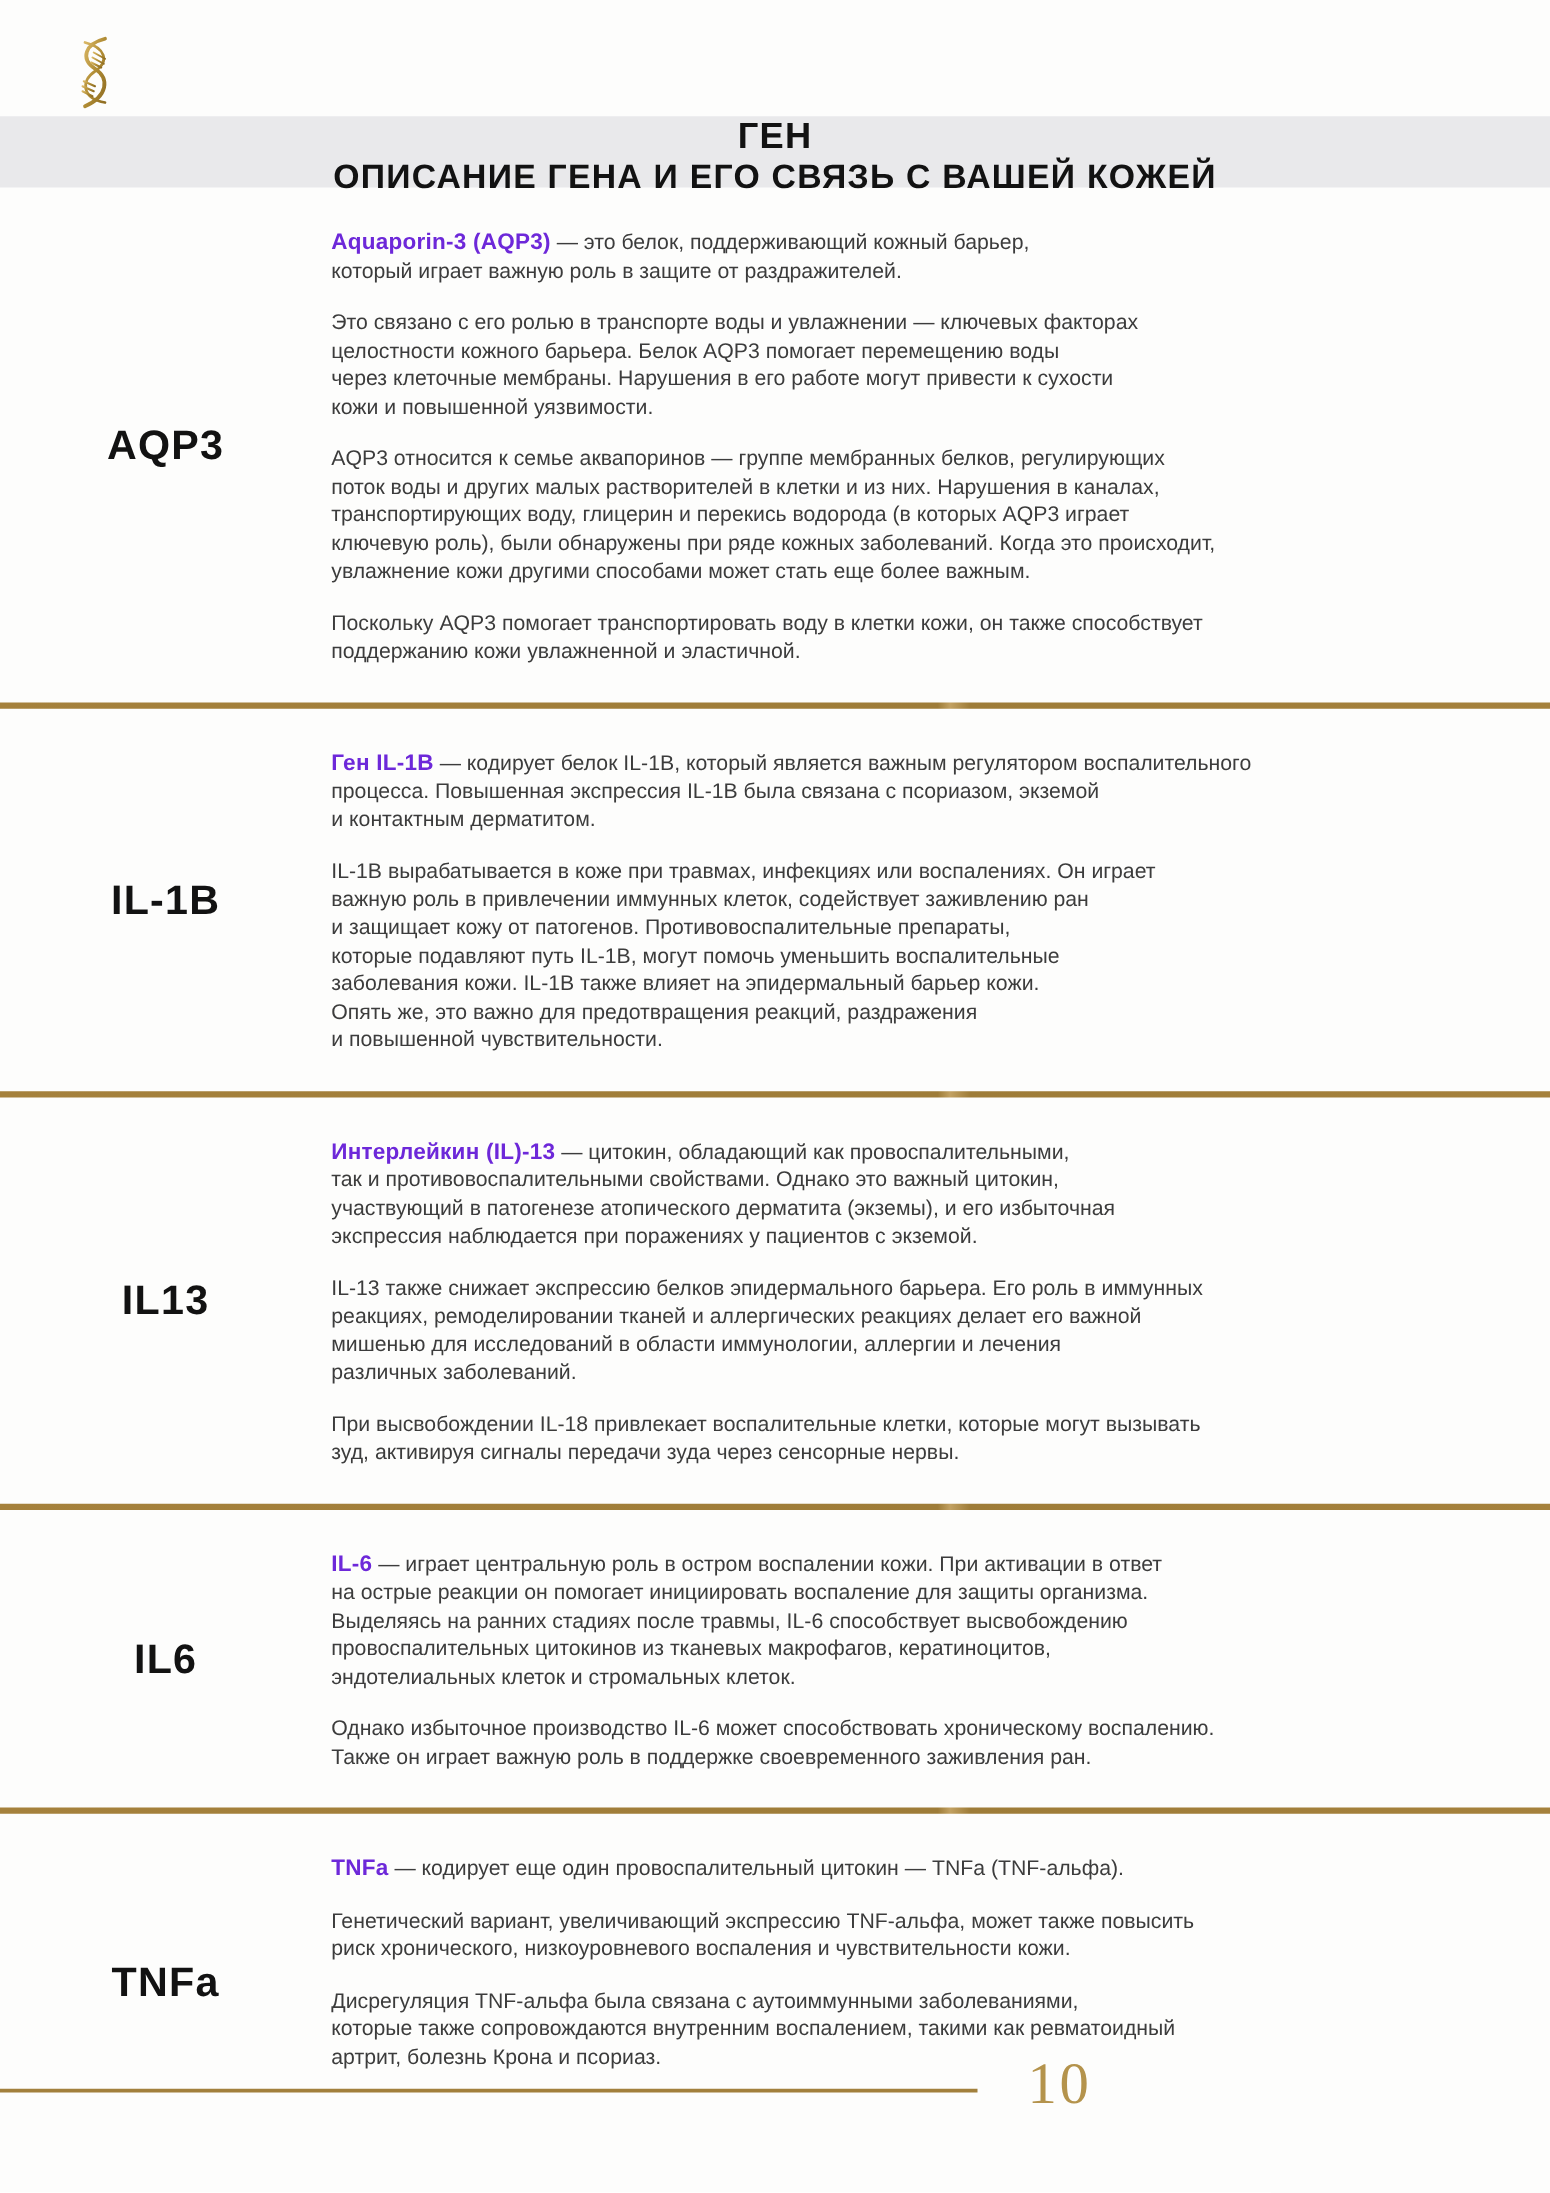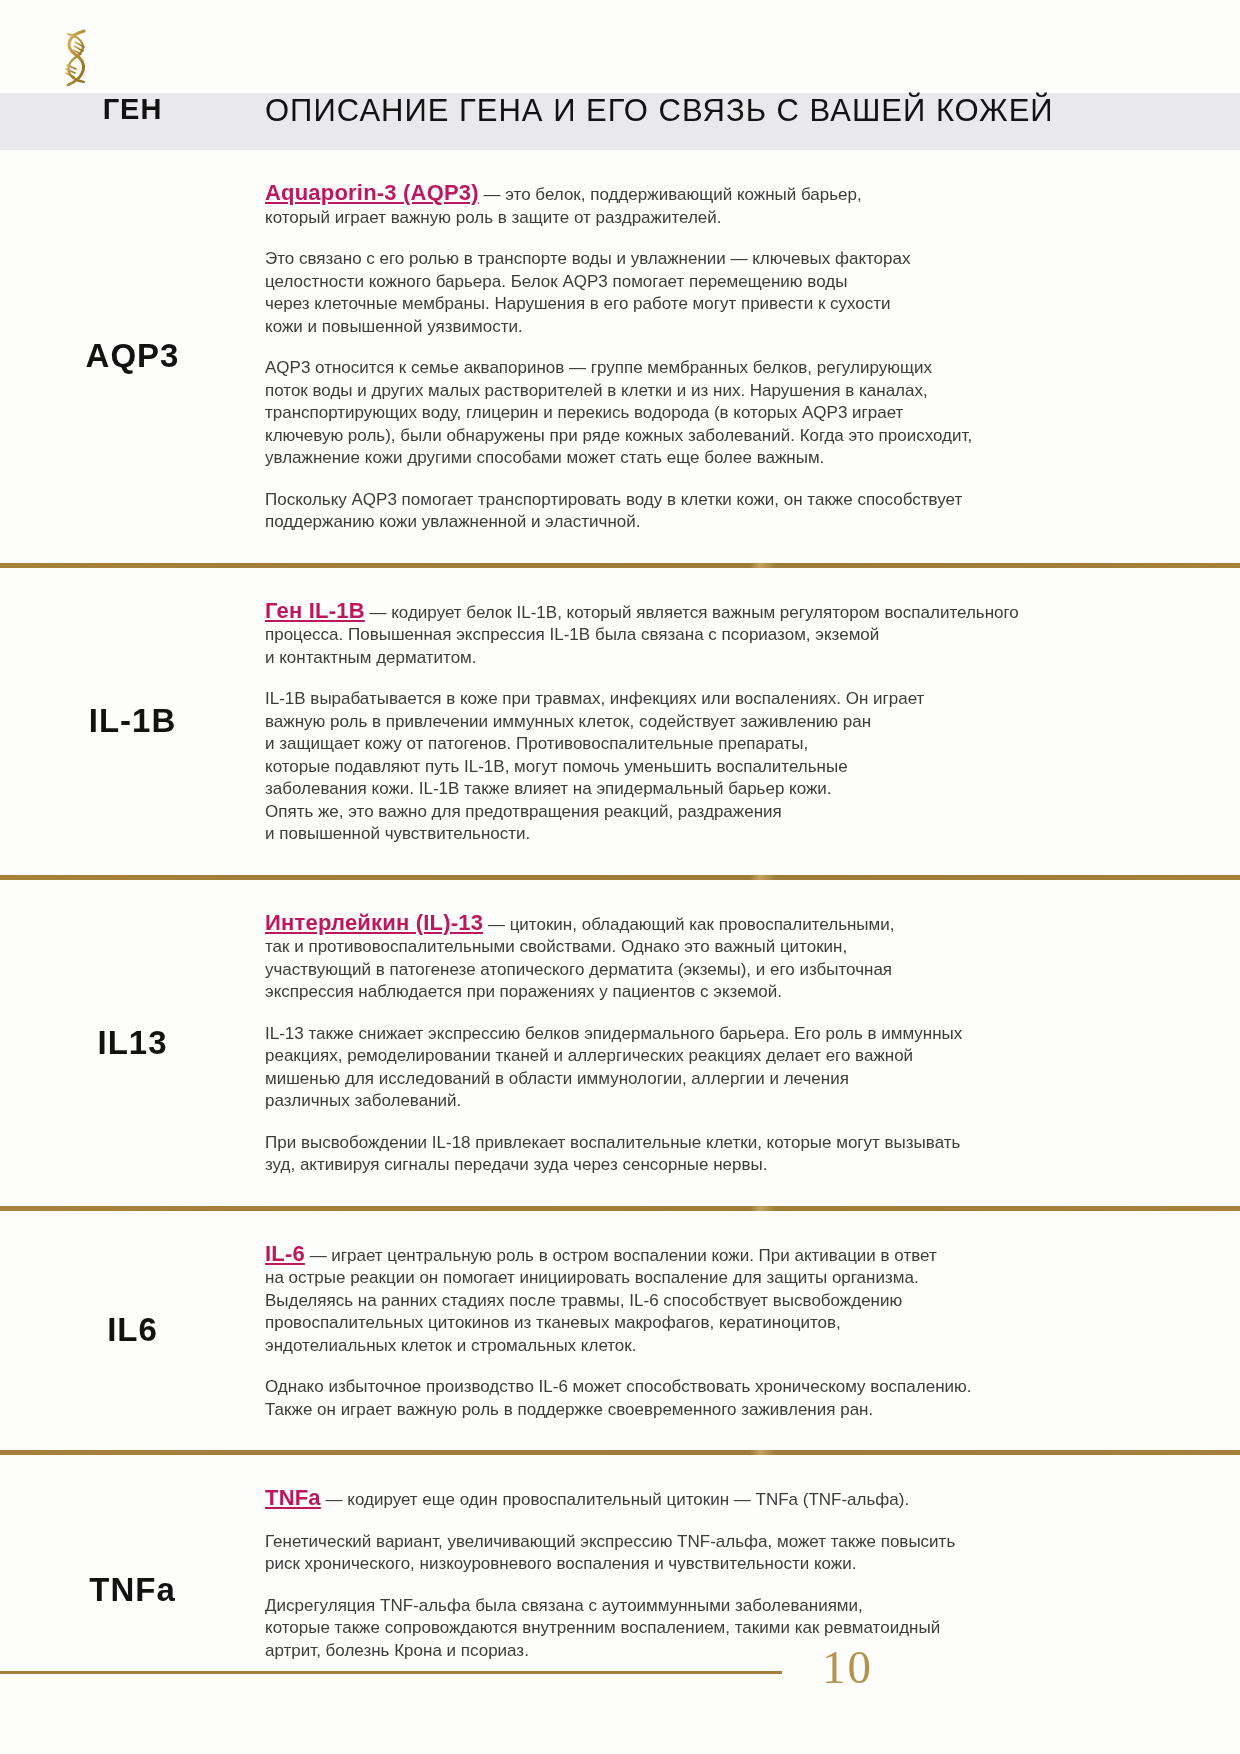--- a/index.html
+++ b/index.html
@@ -17,48 +17,48 @@
     position:relative;
     width:1240px;height:1754px;
     background:var(--page-background);
     overflow:hidden;
   }
   
   .top-band{position:relative;height:93px;}
   .logo{position:absolute;left:55px;top:28px;width:40px;height:60px;}
   
   .header-bar{
-    display:flex;align-items:flex-start;
-    height:57px;background:var(--header-background);
+    display:flex;align-items:center;
+    height:57px;background:var(--header-background);flex-direction:column;
   }
   .header-gene-col{
     width:265px;flex:none;text-align:center;
     font-size:29px;font-weight:700;letter-spacing:1px;color:var(--heading-text);
   }
   .header-desc-col{
     flex:1;
-    font-size:31px;font-weight:400;letter-spacing:1px;color:var(--heading-text);
+    font-size:27px;font-weight:700;letter-spacing:1px;color:var(--heading-text);
   }
   
   .section{display:flex;}
   .gene-col{
     width:265px;flex:none;
     display:flex;align-items:center;justify-content:center;
     font-size:33px;font-weight:700;letter-spacing:1px;color:var(--heading-text);
   }
   .text-col{
     flex:1;padding:32px 140px 10px 0;
   }
   .para{
     font-size:17px;line-height:22.5px;color:var(--body-text);
     margin:0 0 19px 0;
   }
   .para .ptext{white-space:pre-line;}
   .lead{
-    font-size:22px;font-weight:700;color:#be185d;letter-spacing:0.2px;text-decoration:underline;
+    font-size:18px;font-weight:700;color:#6d28d9;letter-spacing:0.2px;
   }
   .s-aqp3{min-height:402px;}
   .s-il1b{min-height:281px;}
   .s-il13{min-height:302px;}
   .s-il6{min-height:222px;}
   .s-tnfa{min-height:270px;}
   .divider{
     height:5px;width:100%;
     background:linear-gradient(90deg,#a5813c 0%,#9e7c38 60.5%,#c2a162 61.3%,#9e7c38 62.6%,#a5813c 100%);
   }

